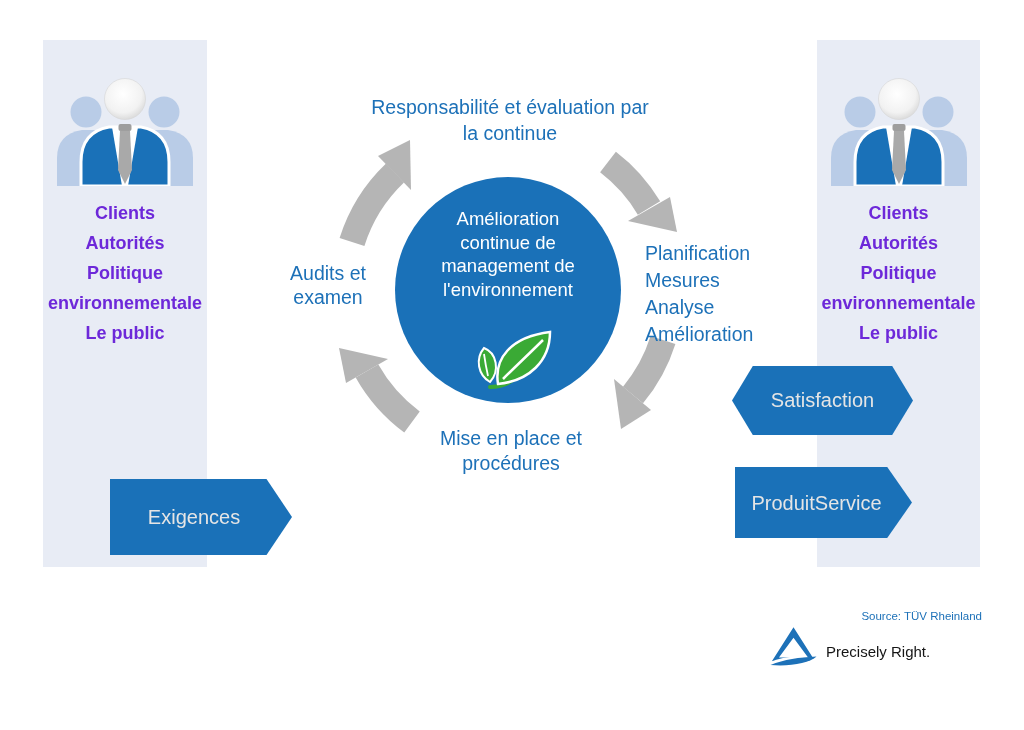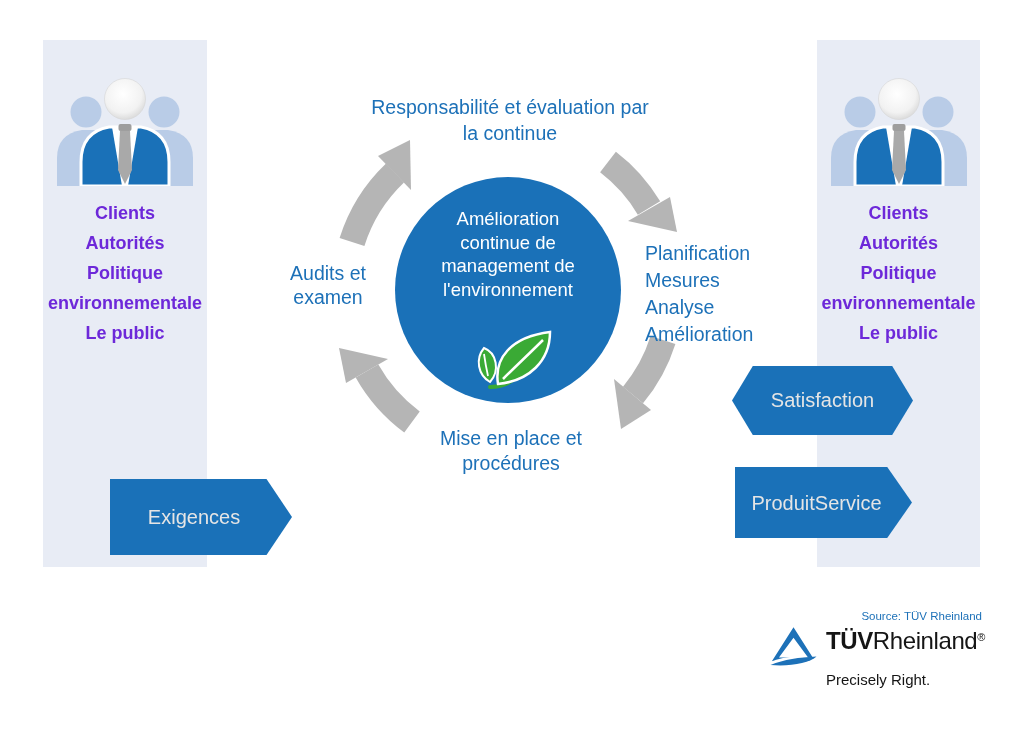--- a/index.html
+++ b/index.html
@@ -163,20 +163,17 @@
 
   <div class="source">Source: TÜV Rheinland</div>
 
   <div class="logo">
     <svg width="47" height="42" viewBox="0 0 100 88">
       <path fill-rule="evenodd" fill="#1d71b8" d="M50,0 L96,72 L4,72 Z M50,22 L81,64 L19,64 Z"></path>
       <path d="M0,88 L0,74 C30,60 70,60 100,68 L100,88 Z" fill="#ffffff"></path>
       <path d="M1,80 C30,68 62,64 99,62 C84,76 40,84 1,80 Z" fill="#1d71b8"></path>
     </svg>
     <div class="logo-words">
-      <div class="logo-brand">
-        <span class="bold">TÜV</span><span>Rheinland</span><span class="reg">®</span>
-      </div>
       <div class="logo-tagline">Precisely Right.</div>
     </div>
   </div>
 
 </div>
 
 </body></html>

